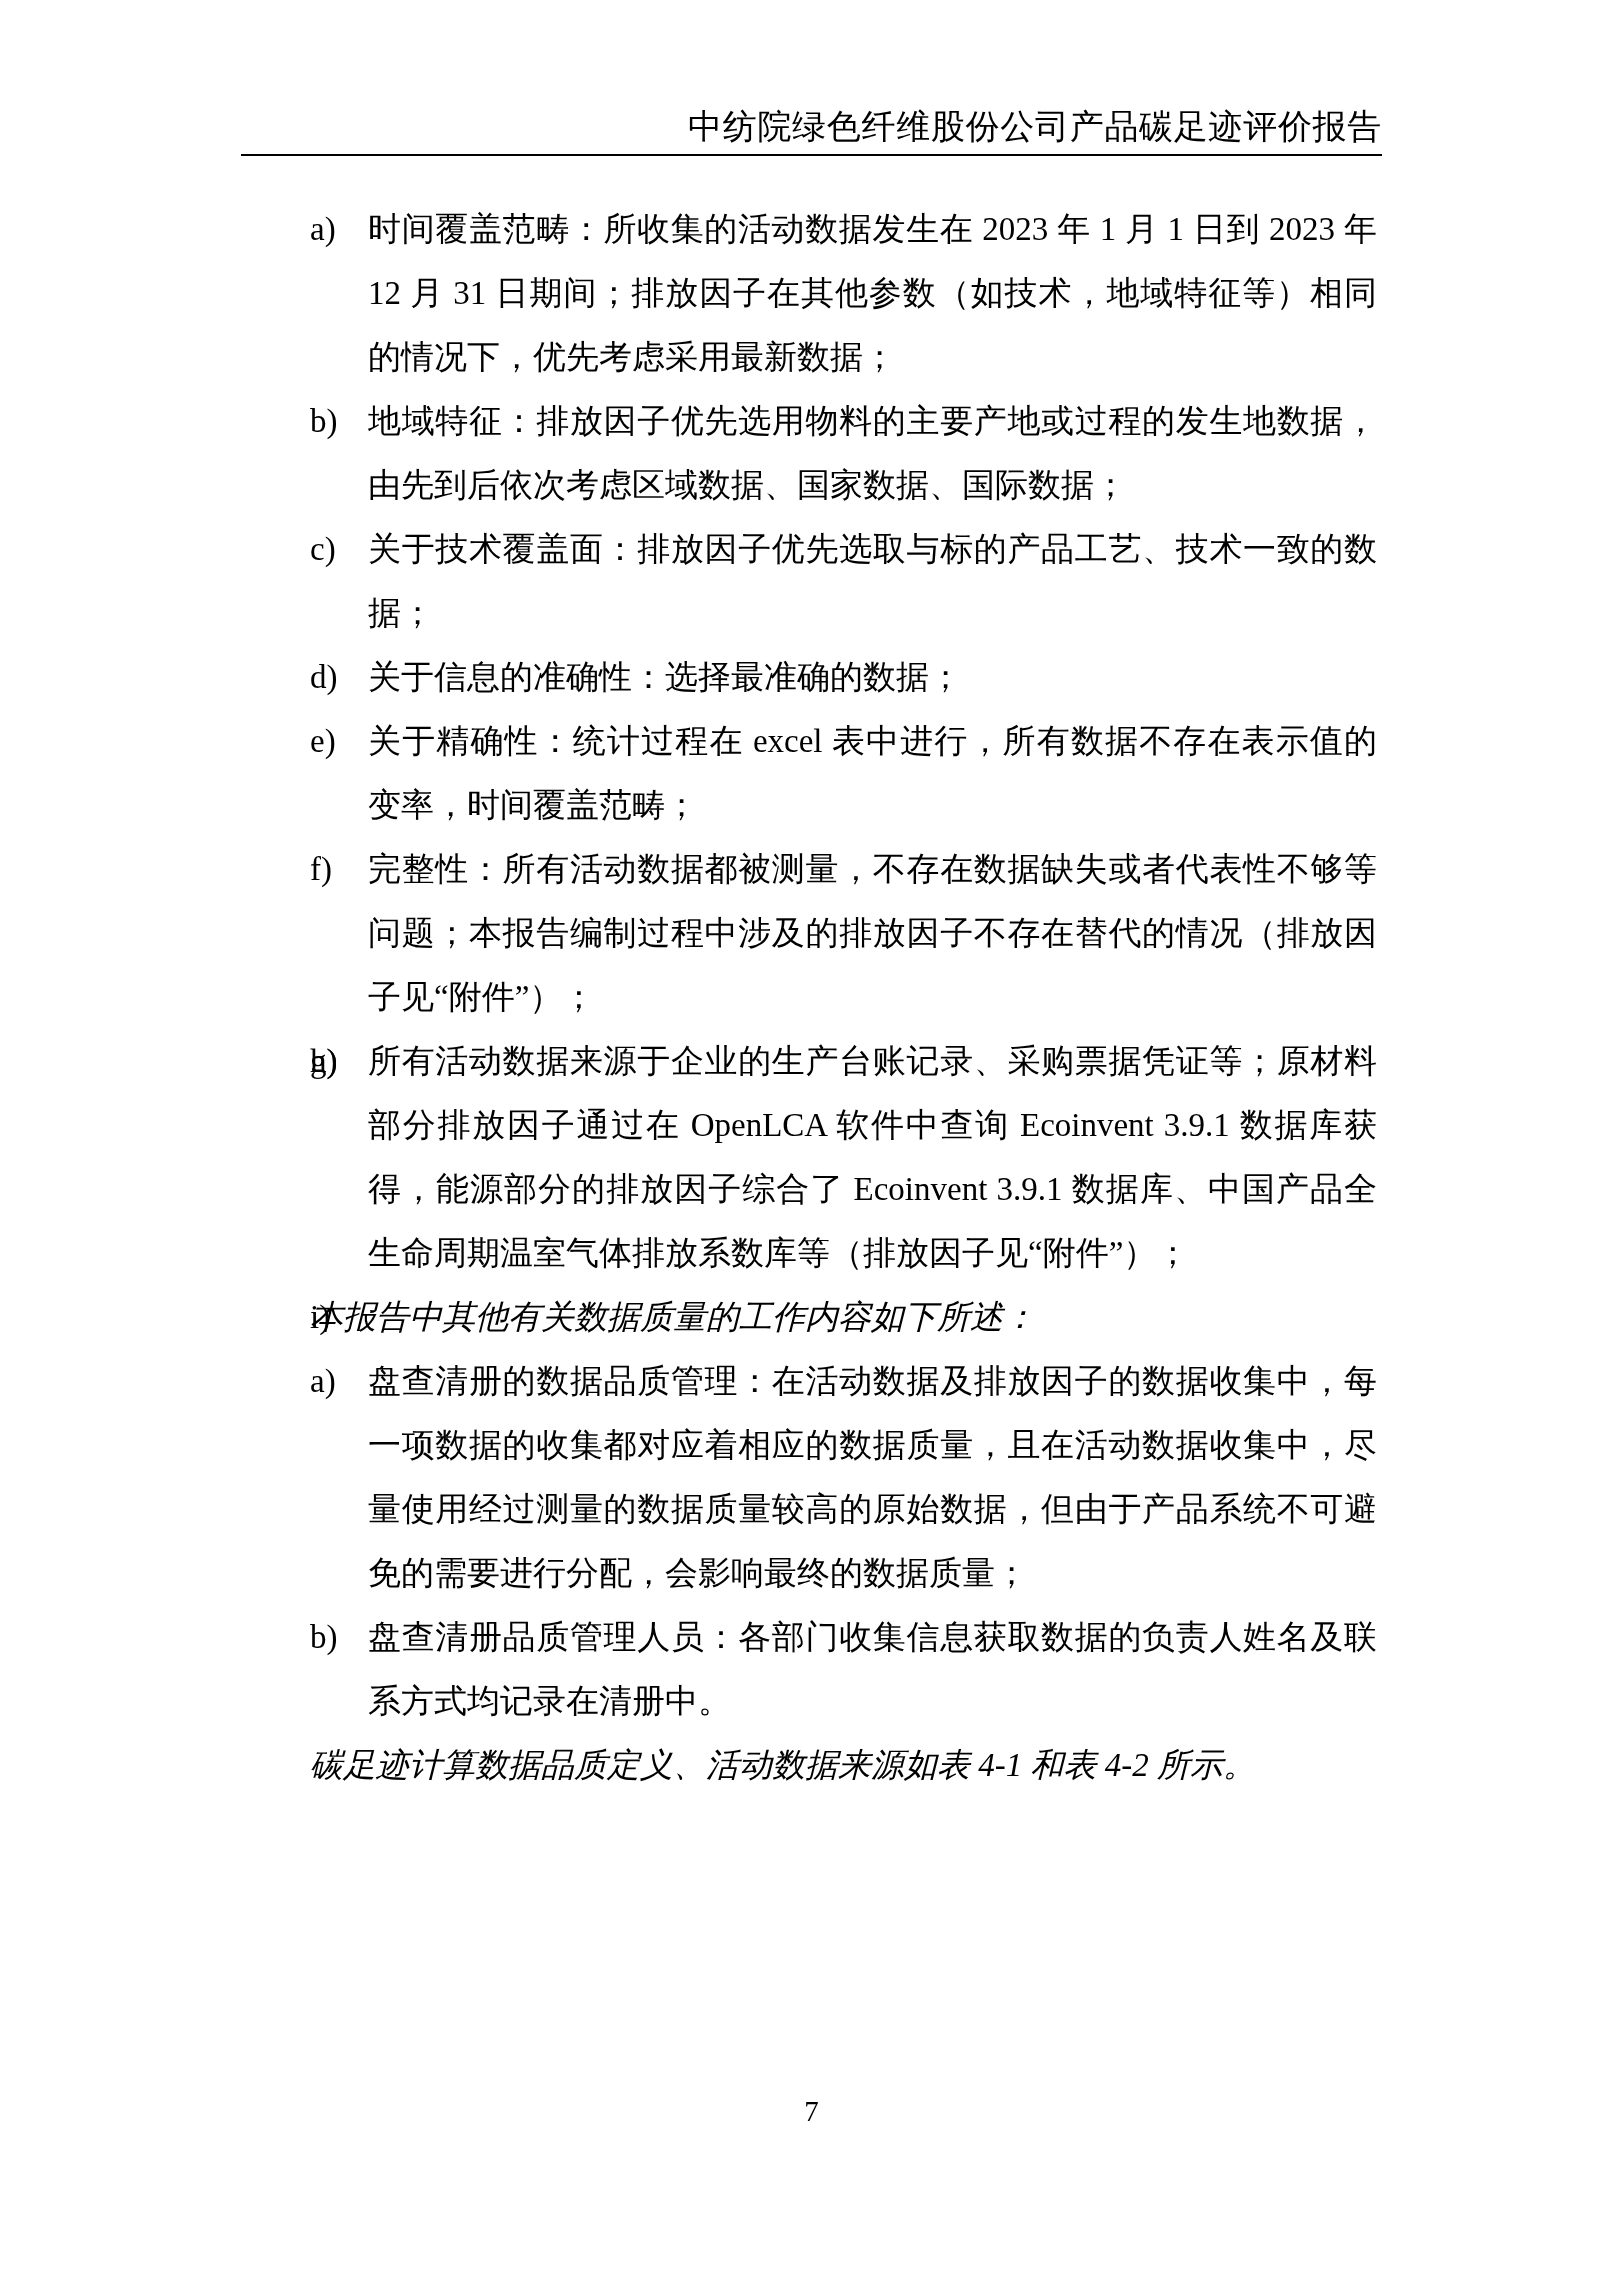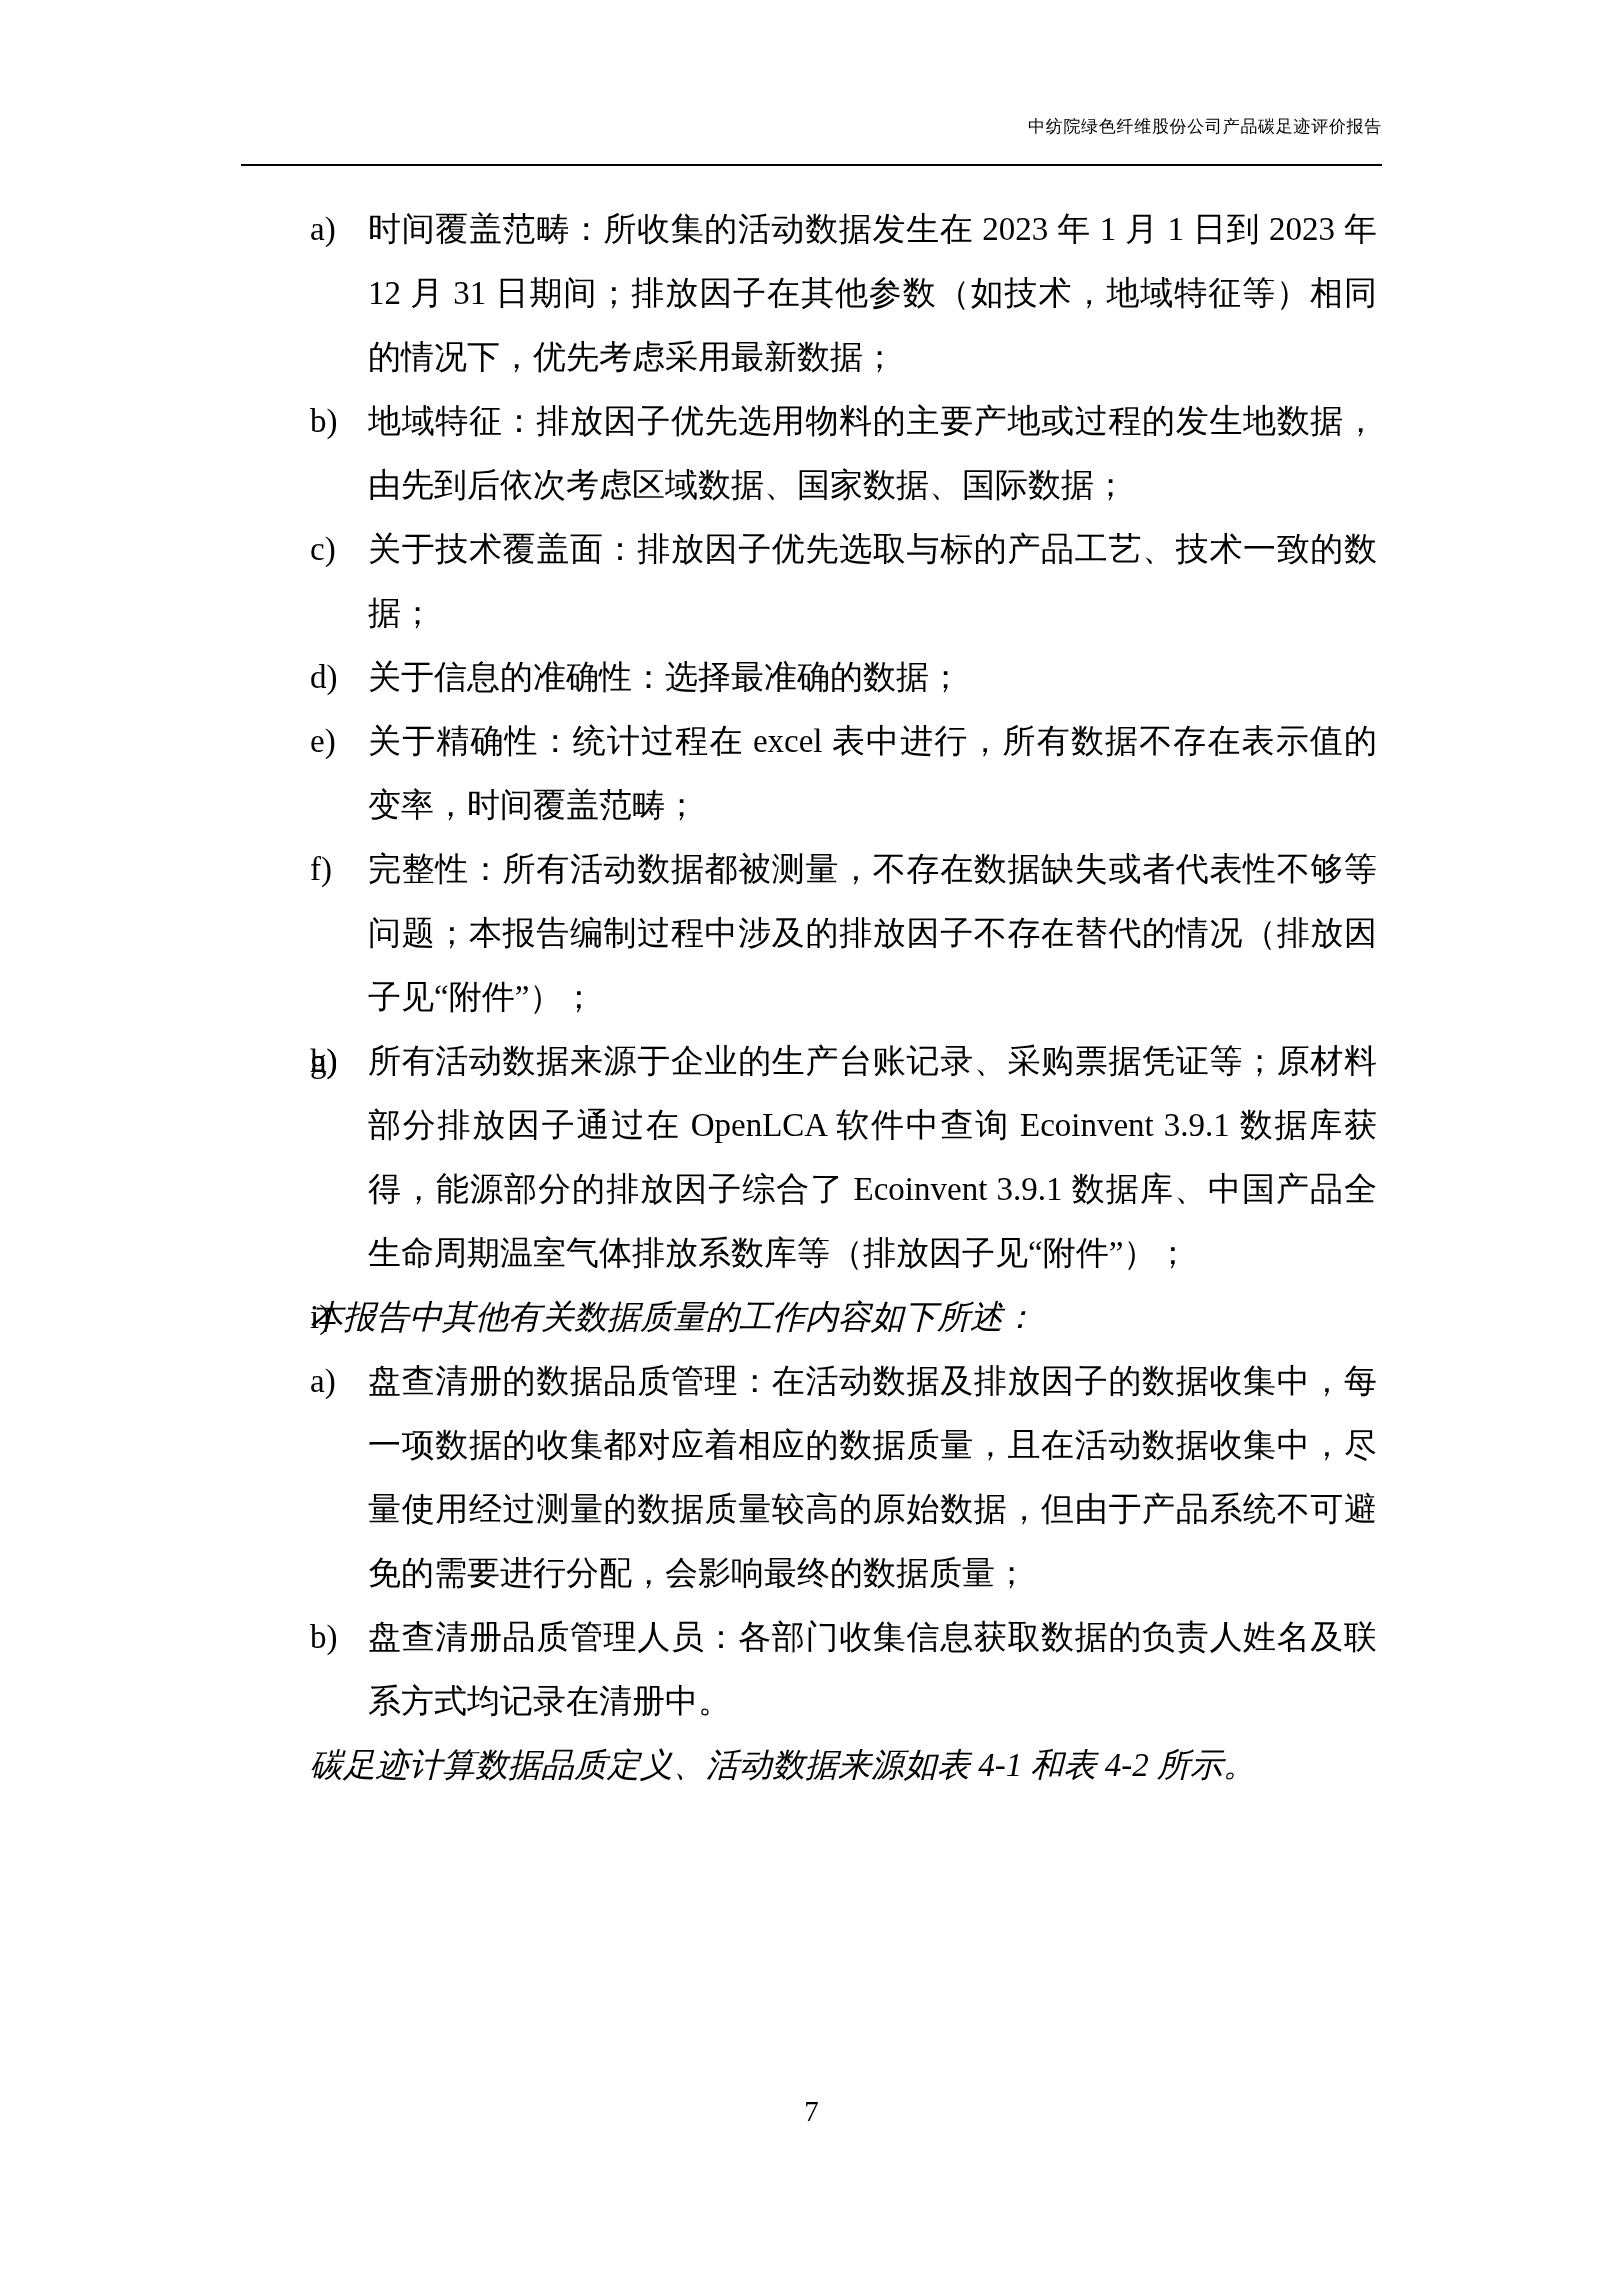--- a/index.html
+++ b/index.html
@@ -15,23 +15,23 @@
     color: #000000;
     font-family: "Liberation Serif", "DejaVu Serif", serif;
     overflow: hidden;
   }
   .doc-header {
     position: absolute;
     left: 241px;
     top: 111px;
     width: 1141px;
     text-align: right;
-    font-size: 17px;
+    font-size: 34px;
     line-height: 31px;
-    padding-bottom: 22px;
+    padding-bottom: 12px;
     border-bottom: 2.6px solid #000000;
     letter-spacing: 0.7px;
   }
   .content {
     position: absolute;
     left: 310px;
     top: 197px;
     width: 1067px;
     font-size: 33px;
     line-height: 64px;

